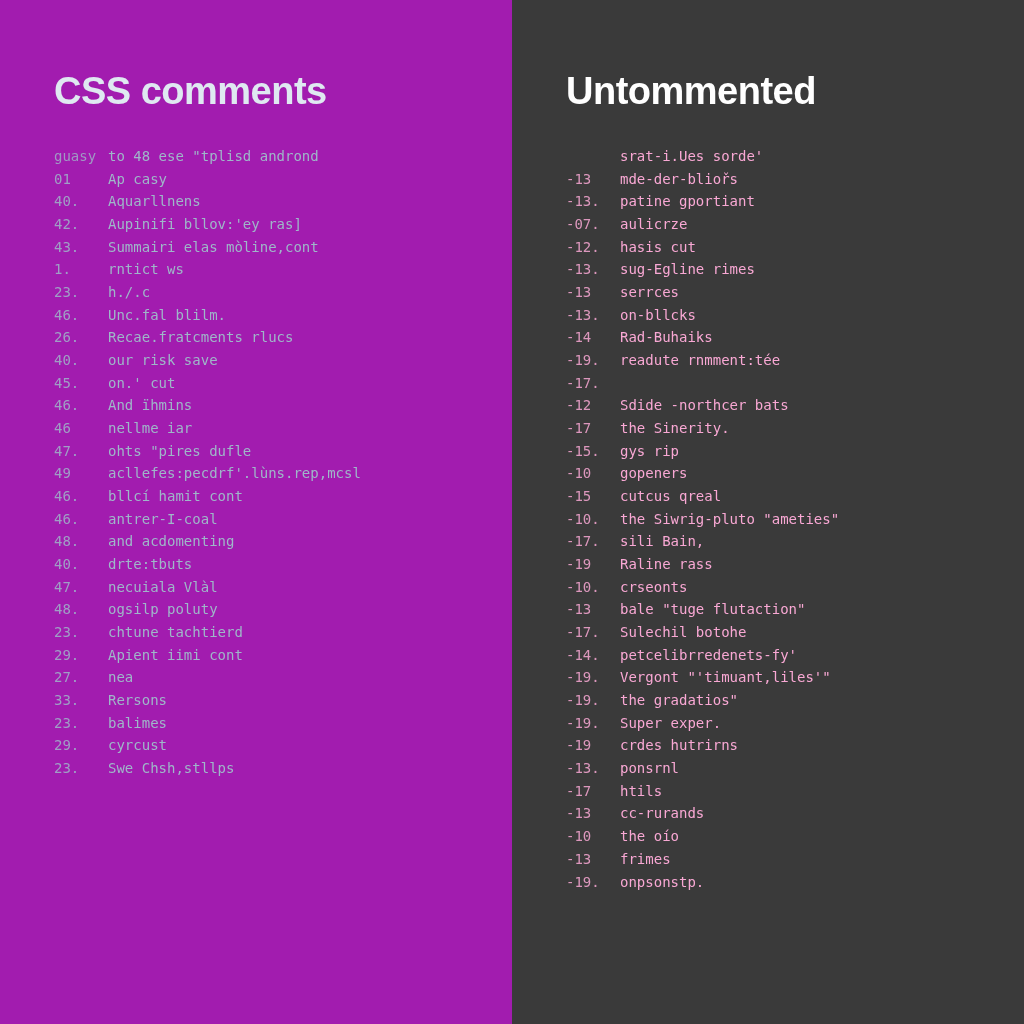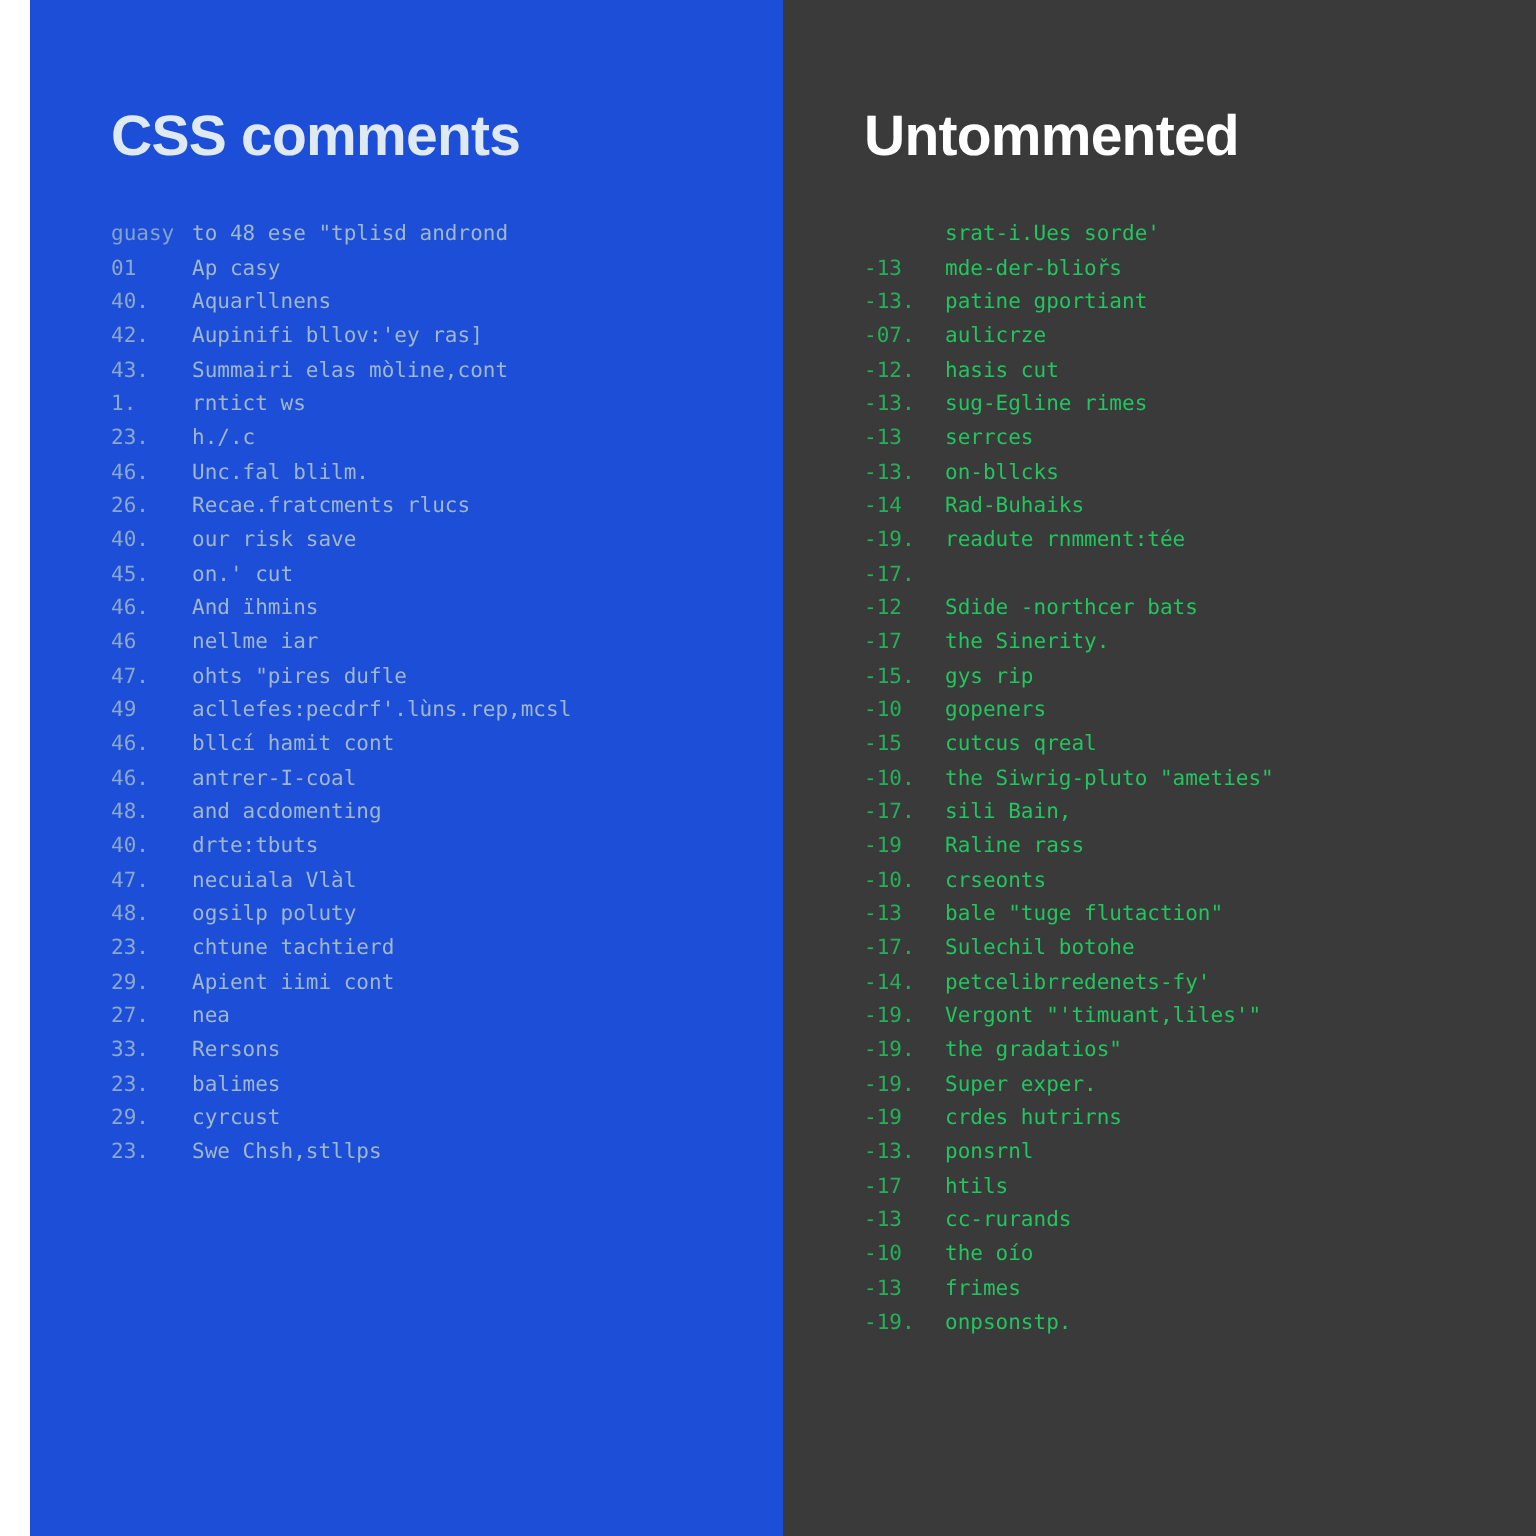--- a/index.html
+++ b/index.html
@@ -7,43 +7,42 @@
   body {
     font-family: "Segoe UI", "Helvetica Neue", Arial, sans-serif;
     display: flex;
   }
   .panel {
     width: 512px;
     height: 1024px;
     padding: 70px 42px 50px 54px;
   }
   .panel-left {
-    background: #1d4ed8;
-    margin-left: 20px;
+    background: #a21caf;
   }
   .panel-right {
     background: #3a3a3a;
   }
   .panel-title {
     font-size: 38px;
     font-weight: 700;
     letter-spacing: -0.5px;
     margin-bottom: 32px;
     color: #e6eef4;
   }
   .panel-left .panel-title { color: #dfe9f1; }
   .panel-right .panel-title { color: #ffffff; }
   .title-strong { font-weight: 800; }
   .code-list {
     font-family: "Consolas", "Menlo", "DejaVu Sans Mono", monospace;
     font-size: 14px;
     line-height: 1.62;
   }
   .panel-left .code-list { color: #9fb7c9; }
-  .panel-right .code-list { color: #22c55e; }
+  .panel-right .code-list { color: #f9a8d4; }
   .row { display: flex; white-space: pre; }
   .ln {
     width: 54px;
     flex: 0 0 54px;
     opacity: 0.85;
   }
   .txt { flex: 1; }
   .first-row .ln { opacity: 0.8; }
 </style>
 </head>

